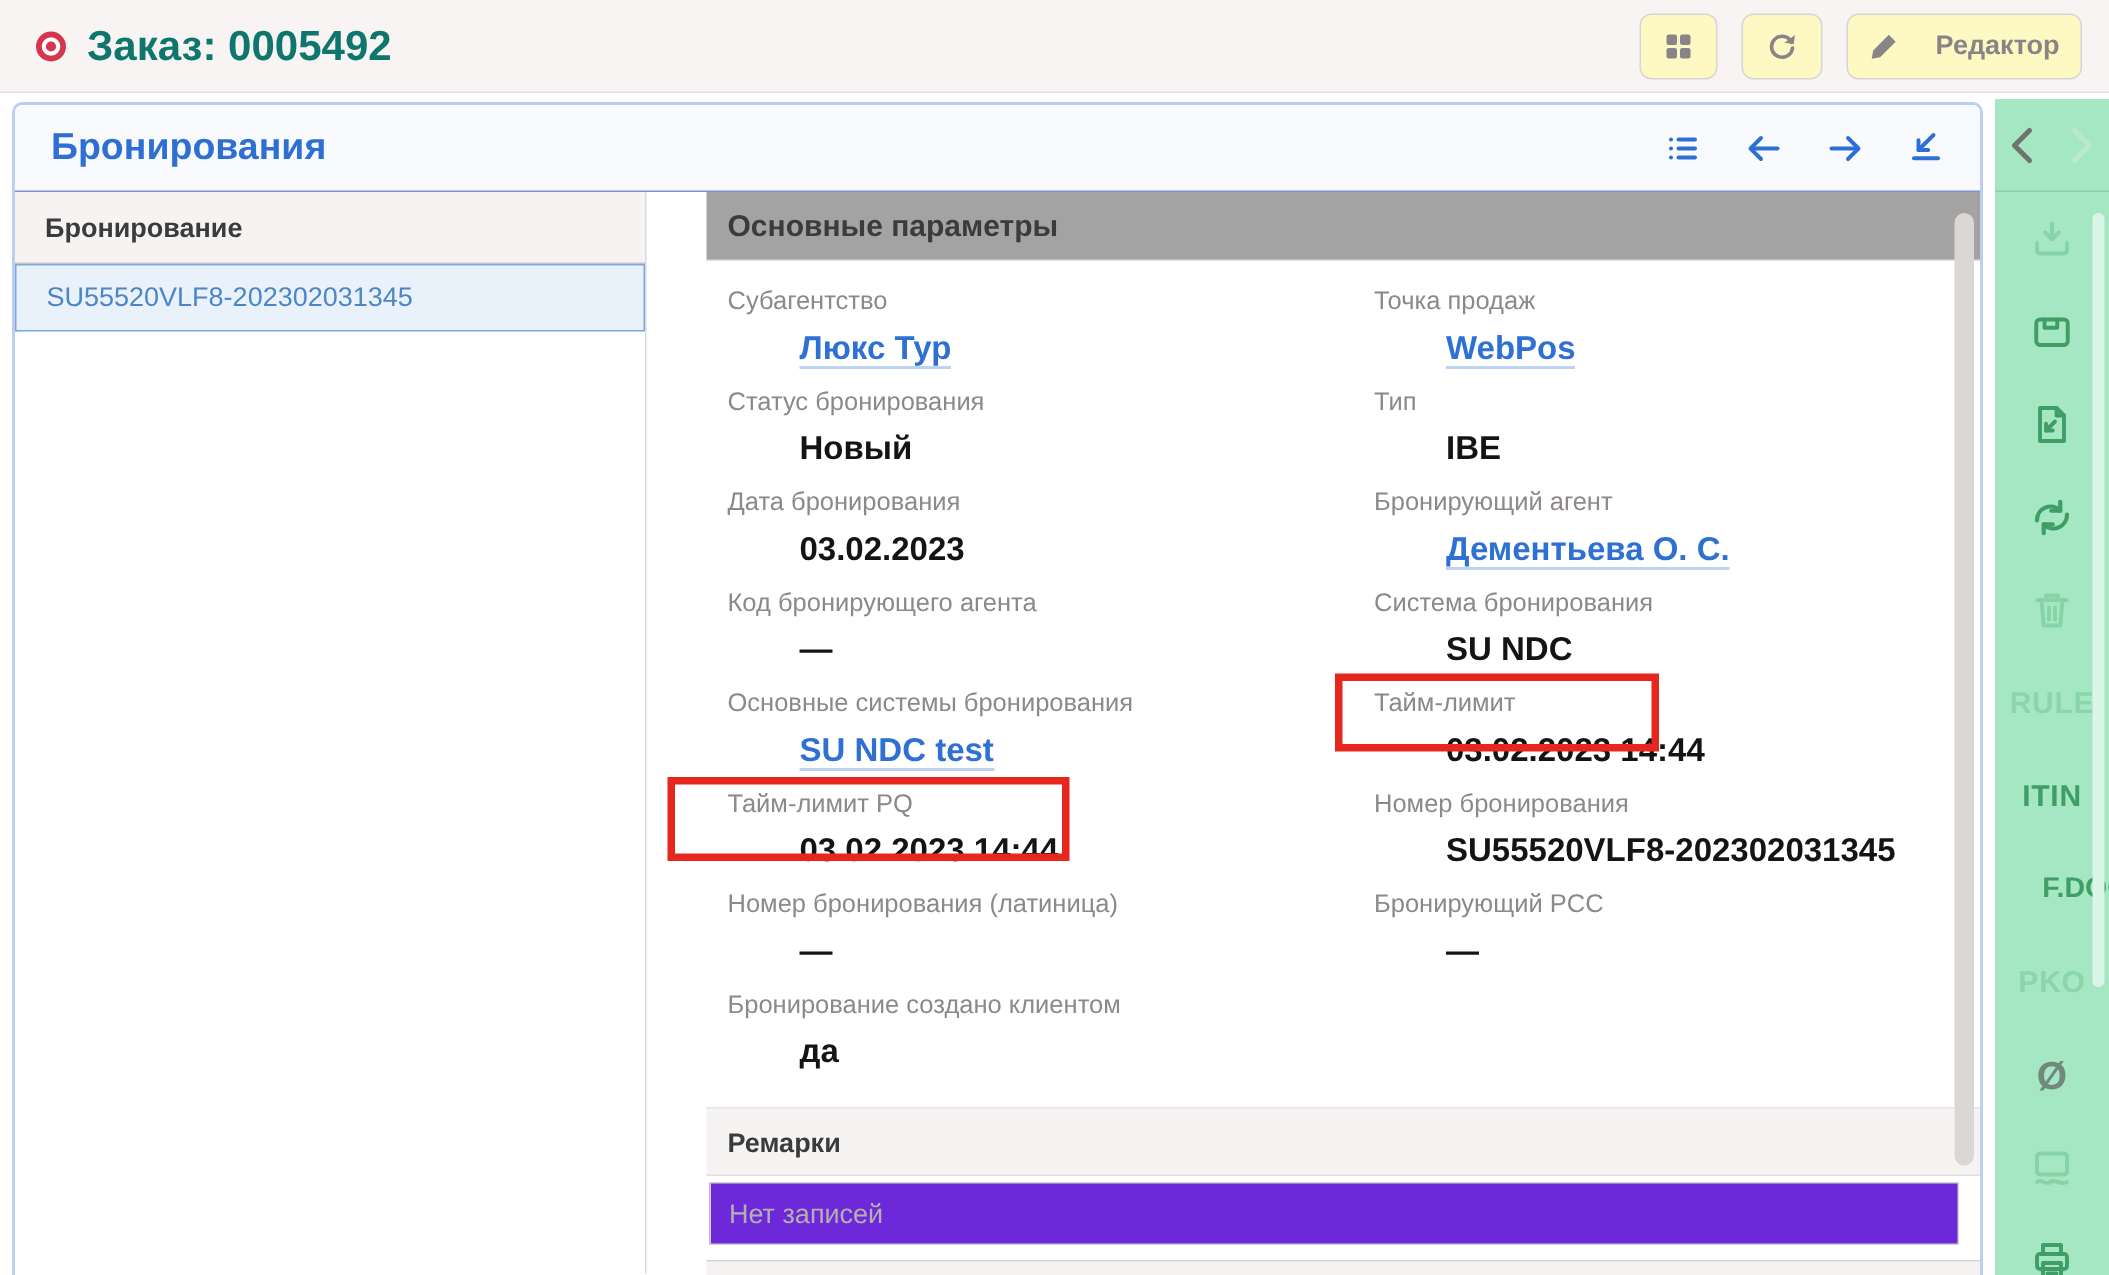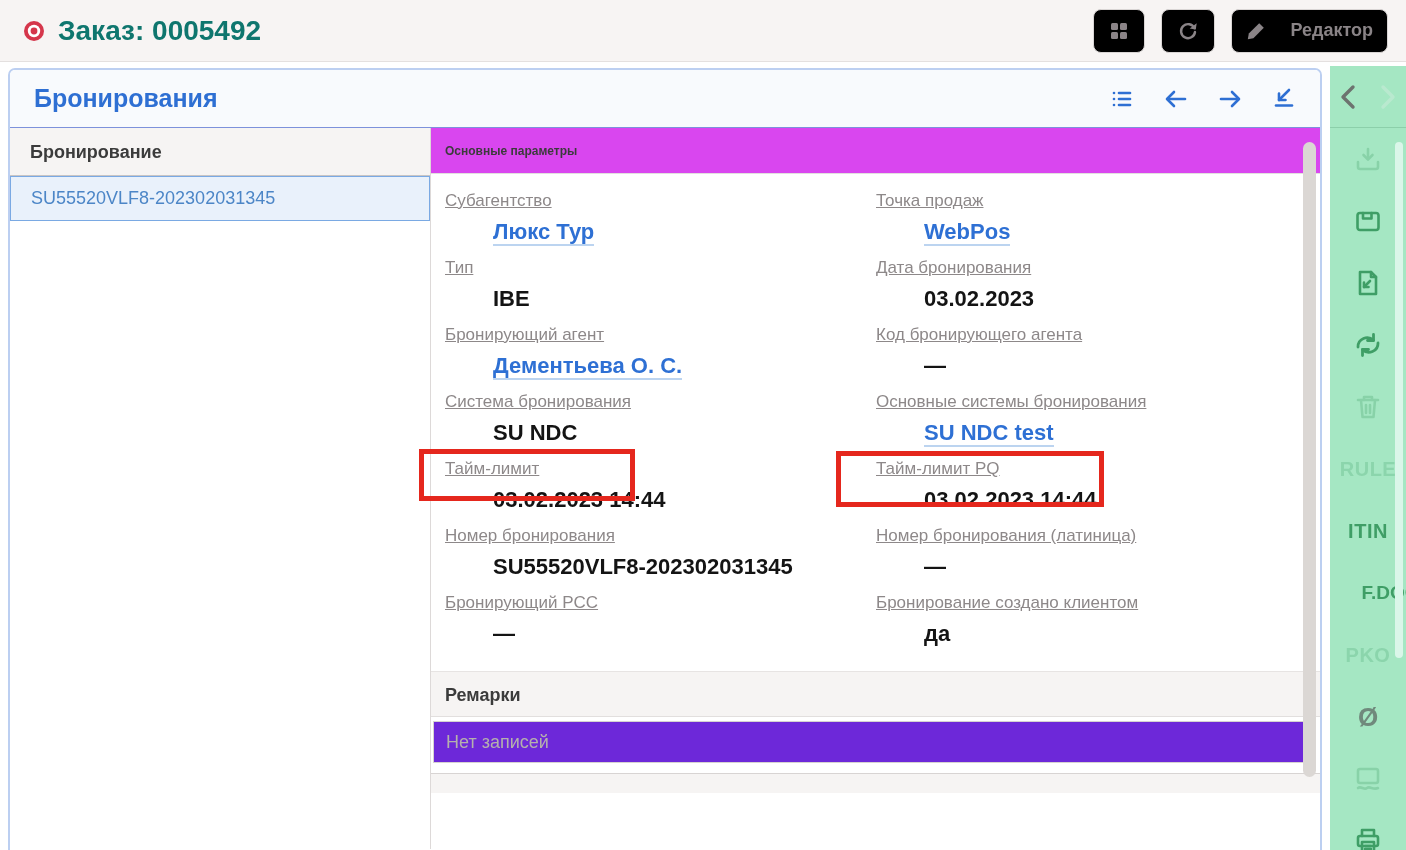--- a/index.html
+++ b/index.html
@@ -8,55 +8,55 @@
   body { position:relative; }
 
   
   .topbar { position:absolute; left:0; top:0; width:1406px; height:62px;
             background:#f7f4f3; border-bottom:1px solid #e4e0df;
             display:flex; align-items:center; justify-content:space-between;
             padding:0 18px 0 22px; }
   .order-title { display:flex; align-items:center; gap:12px; }
   .order-title .ttl { font-size:28px; font-weight:bold; color:#0f766e; }
   .tb-buttons { display:flex; gap:16px; align-items:center; }
-  .tb-btn { height:44px; min-width:44px; background:#000000; border:1px solid #d9d5d4;
+  .tb-btn { height:44px; min-width:44px; background:#fef9c3; border:1px solid #d9d5d4;
             border-radius:8px; display:flex; align-items:center; justify-content:center;
             gap:24px; padding:0 14px; cursor:pointer; }
   .tb-btn .lbl { font-size:18px; font-weight:bold; color:#8a8487; }
 
   
   .panel { position:absolute; left:8px; top:68px; width:1314px; height:782px;
            background:#fff; border:2px solid #bccff1; border-bottom:none;
            border-radius:7px 7px 0 0; overflow:hidden; }
   .panel-header { height:58px; background:#f8fafd; border-bottom:1px solid #7d91db;
                   display:flex; align-items:center; justify-content:space-between;
                   padding:0 24px; }
   .panel-title { font-size:25px; font-weight:bold; color:#2e6fd3; }
   .panel-tools { display:flex; align-items:center; gap:30px; }
   .ptool { width:24px; height:24px; display:flex; align-items:center; justify-content:center; cursor:pointer; }
 
-  .panel-body { display:flex; height:calc(100% - 59px); }
+  .panel-body { display:flex; height:calc(100% - 59px);gap:40px; }
 
   
   .col-left { width:421px; border-right:1px solid #ddd9d8; display:flex; flex-direction:column; }
   .list-header { height:48px; line-height:48px; background:#f6f4f3;
                  border-bottom:1px solid #c9c5c4; font-size:18px; font-weight:bold;
                  color:#3b3b3b; padding-left:20px; }
   .list-item { height:45px; line-height:43px; background:#e9f1fb; border:1px solid #7aa9e3;
                color:#4c86c7; font-size:18px; padding-left:20px; cursor:pointer; }
 
   
   .col-right { flex:1; position:relative; }
-  .section-header { height:46px; line-height:46px; background:#d946ef;
-                    border-bottom:1px solid #e2dfde; font-size:12px; font-weight:bold;
+  .section-header { height:46px; line-height:46px; background:#a3a3a3;
+                    border-bottom:1px solid #e2dfde; font-size:20px; font-weight:bold;
                     color:#3b3b3b; padding-left:14px; }
   .fields { padding:14px 0 0 14px; display:grid; grid-template-columns:431px 1fr;
             grid-auto-rows:67px; }
   .field { position:relative; }
-  .f-label { font-size:17px; color:#8d8889; line-height:26px;text-decoration:underline; }
+  .f-label { font-size:17px; color:#8d8889; line-height:26px; }
   .f-value { margin-top:6px; font-size:22px; font-weight:bold; color:#141414; line-height:24px;margin-left:48px; }
   .f-value.link { color:#2e70d4; cursor:pointer; display:inline-block;
                   border-bottom:2px solid #bcd4f0; }
   .frame { position:absolute; border:5px solid #e5271d; pointer-events:none; }
   .frame.tl  { left:-26px; top:-7px;  width:216px; height:52px; }
   .frame.pq  { left:-40px; top:-5px;  width:268px; height:56px; }
 
   .remarks-header { margin-top:14px; height:46px; line-height:46px; background:#f6f4f3;
                     border-top:1px solid #e7e4e3; border-bottom:1px solid #e2dfde;
                     font-size:18px; font-weight:bold; color:#3b3b3b; padding-left:14px; }
@@ -180,20 +180,24 @@
       <div class="fields">
         <div class="field">
           <div class="f-label">Субагентство</div>
           <div class="f-value link">Люкс Тур</div>
         </div>
         <div class="field">
           <div class="f-label">Точка продаж</div>
           <div class="f-value link">WebPos</div>
         </div>
         <div class="field">
+          <div class="f-label">Статус бронирования</div>
+          <div class="f-value">Новый</div>
+        </div>
+        <div class="field">
           <div class="f-label">Тип</div>
           <div class="f-value">IBE</div>
         </div>
         <div class="field">
           <div class="f-label">Дата бронирования</div>
           <div class="f-value">03.02.2023</div>
         </div>
         <div class="field">
           <div class="f-label">Бронирующий агент</div>
           <div class="f-value link">Дементьева О. С.</div>

